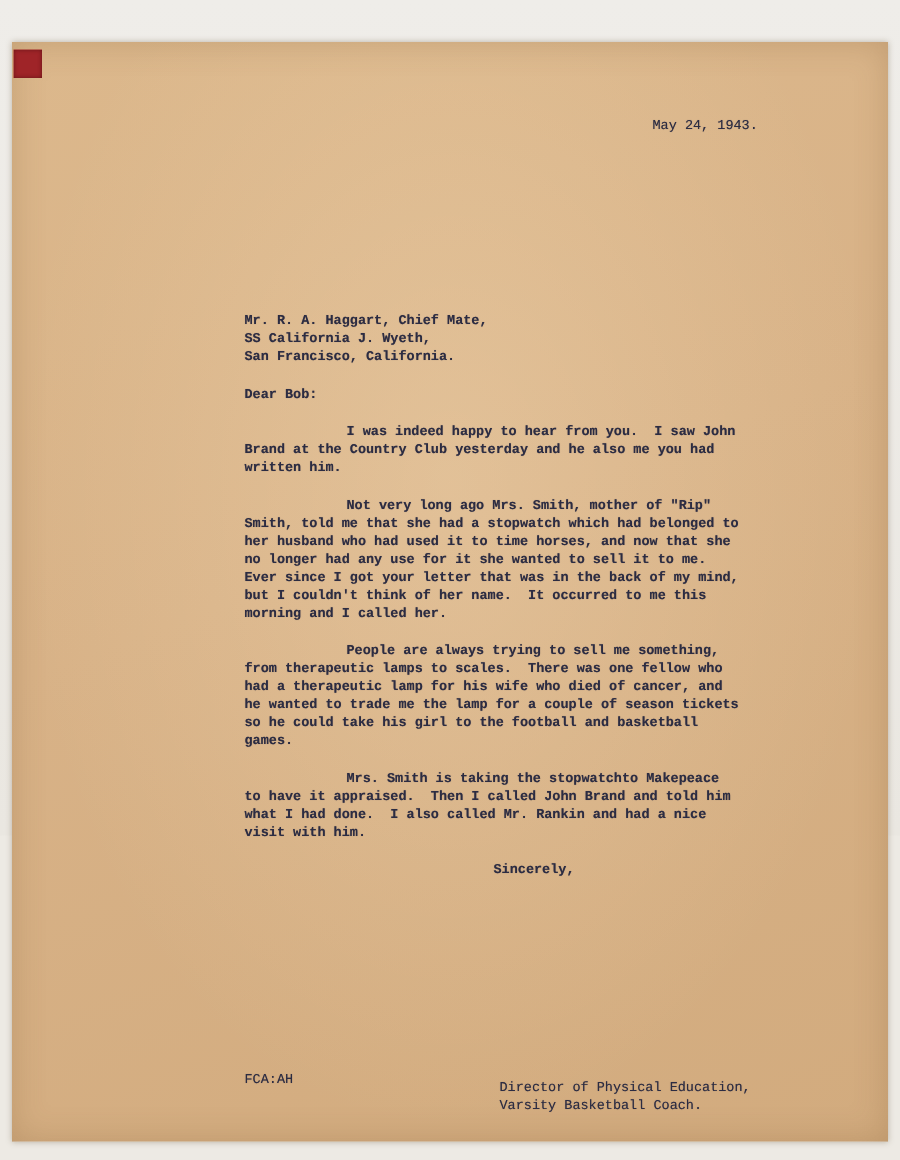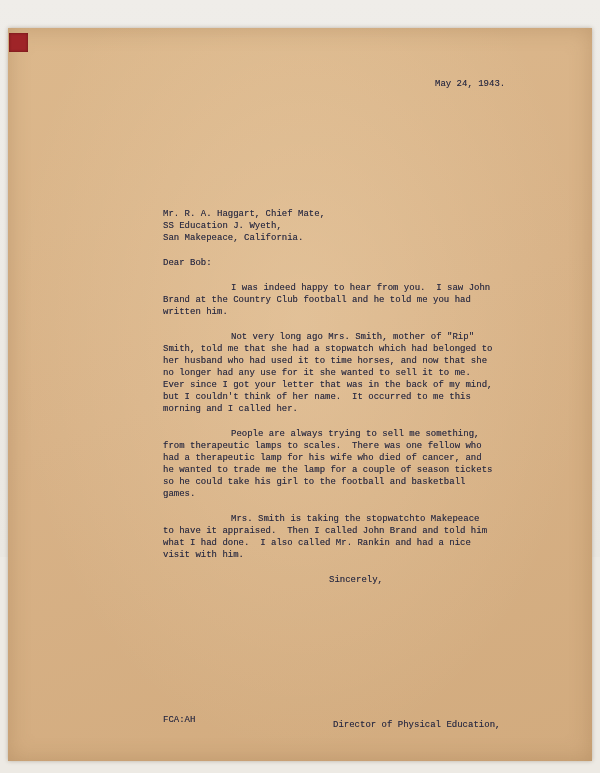--- a/index.html
+++ b/index.html
@@ -49,20 +49,21 @@
   .date-line {
     position: absolute;
     left: 427px;
     top: 50px;
   }
   .content {
     position: absolute;
     left: 155px;
     top: 180px;
     width: 332px;
+    font-weight: bold;
   }
   .address-block { margin: 0 0 13px 0; }
   .salutation { margin: 0 0 13px 0; }
   .para {
     margin: 0 0 13px 0;
     text-indent: 68px;
   }
   .closing-line {
     margin: 0 0 13px 0;
     padding-left: 68px;
@@ -90,35 +91,36 @@
   <div class="paper">
 
     <div class="red-mark"></div>
 
     <div class="ink date-line">May 24, 1943.</div>
 
     <div class="content">
 
       <div class="address-block">
         <div class="ink">Mr. R. A. Haggart, Chief Mate,</div>
-        <div class="ink">SS Education J. Wyeth,</div>
-        <div class="ink">San Makepeace, California.</div>
+        <div class="ink">SS California J. Wyeth,</div>
+        <div class="ink">San Francisco, California.</div>
       </div>
 
       <div class="ink salutation">Dear Bob:</div>
 
-      <p class="ink para">I was indeed happy to hear from you.  I saw John Brand at the Country Club football and he told me you had written him.</p>
+      <p class="ink para">I was indeed happy to hear from you.  I saw John Brand at the Country Club yesterday and he also me you had written him.</p>
       <p class="ink para">Not very long ago Mrs. Smith, mother of "Rip" Smith, told me that she had a stopwatch which had belonged to her husband who had used it to time horses, and now that she no longer had any use for it she wanted to sell it to me.  Ever since I got your letter that was in the back of my mind, but I couldn't think of her name.  It occurred to me this morning and I called her.</p>
       <p class="ink para">People are always trying to sell me something, from therapeutic lamps to scales.  There was one fellow who had a therapeutic lamp for his wife who died of cancer, and he wanted to trade me the lamp for a couple of season tickets so he could take his girl to the football and basketball games.</p>
       <p class="ink para">Mrs. Smith is taking the stopwatchto Makepeace to have it appraised.  Then I called John Brand and told him what I had done.  I also called Mr. Rankin and had a nice visit with him.</p>
 
       <div class="ink signoff-line">Sincerely,</div>
 
     </div>
 
     <div class="signature-block">
       <div class="ink">Director of Physical Education,</div>
+      <div class="ink">Varsity Basketball Coach.</div>
     </div>
 
     <div class="ink typist-line">FCA:AH</div>
 
   </div>
 </div>
 
 </body></html>

